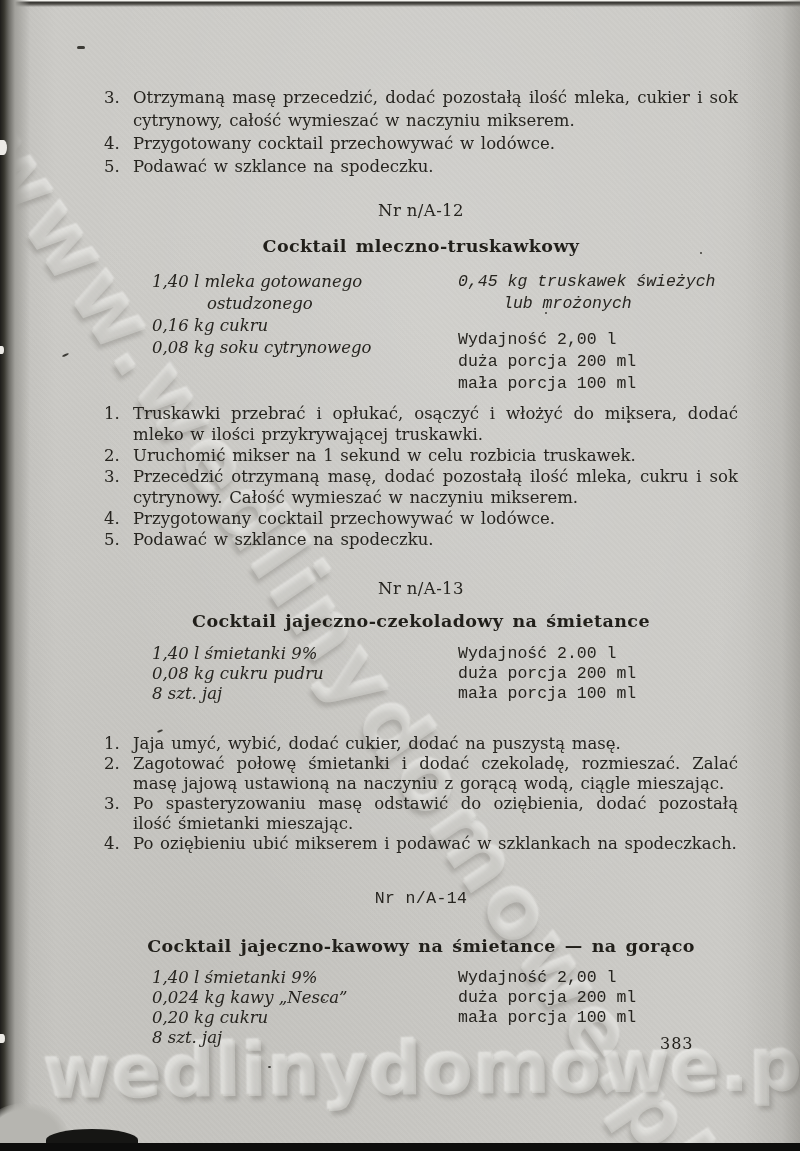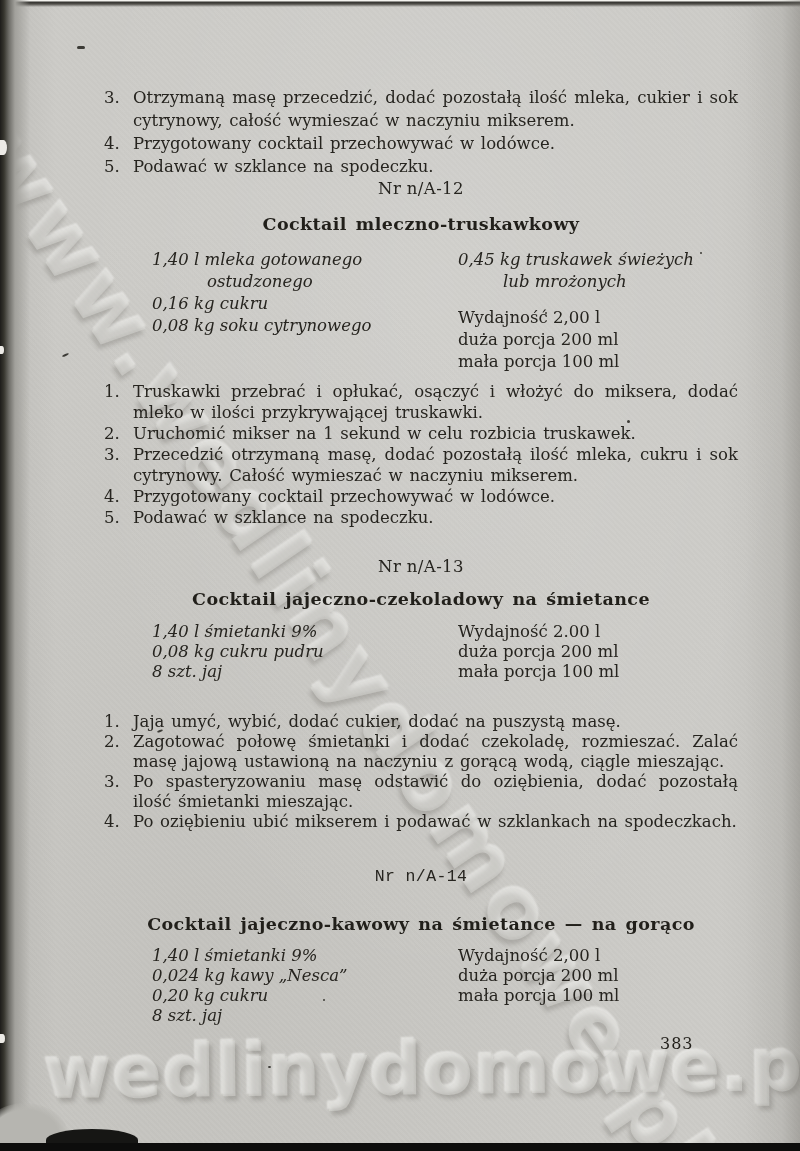--- a/index.html
+++ b/index.html
@@ -44,25 +44,25 @@
   
   .content{position:absolute;left:104px;top:86px;width:634px;z-index:5;
     color:#26241f;font-size:16.5px;}
   .list .item{display:flex;}
   .num{width:29px;flex:none;}
   .txt{flex:1;text-align:justify;word-spacing:1.5px;}
   .intro{line-height:23px;}
   .rec-id{text-align:center;line-height:22px;letter-spacing:0.4px;}
   .rec-title{text-align:center;line-height:24px;font-weight:bold;font-size:17.5px;
     letter-spacing:0.4px;word-spacing:2.5px;color:#211f1a;}
-  .id1{} .title1{margin-top:12px;}
+  .id1{margin-top:22px;} .title1{margin-top:12px;}
   .ingredients{position:relative;}
   .ing1{margin-top:13px;height:124px;line-height:22px;}
   .ing-left{margin-left:48px;font-style:italic;}
-  .ing-right{position:absolute;left:354px;top:0;}
+  .ing-right{position:absolute;left:354px;top:0;font-family:Liberation Mono, monospace;}
   .ing-right .ital{font-style:italic;}
   .ind-a{padding-left:55px;}
   .ind-b{padding-left:45px;}
   .gap1{height:14px;}
   .steps1{margin-top:8px;line-height:21px;}
   .id2{margin-top:28px;} .title2{margin-top:9px;}
   .ing2{margin-top:11px;height:80px;line-height:20px;}
   .steps2{margin-top:10px;line-height:20px;}
   .id3{margin-top:34px;font-family:Liberation Mono, monospace;} .title3{margin-top:24px;}
   .ing3{margin-top:10px;height:80px;line-height:20px;}

